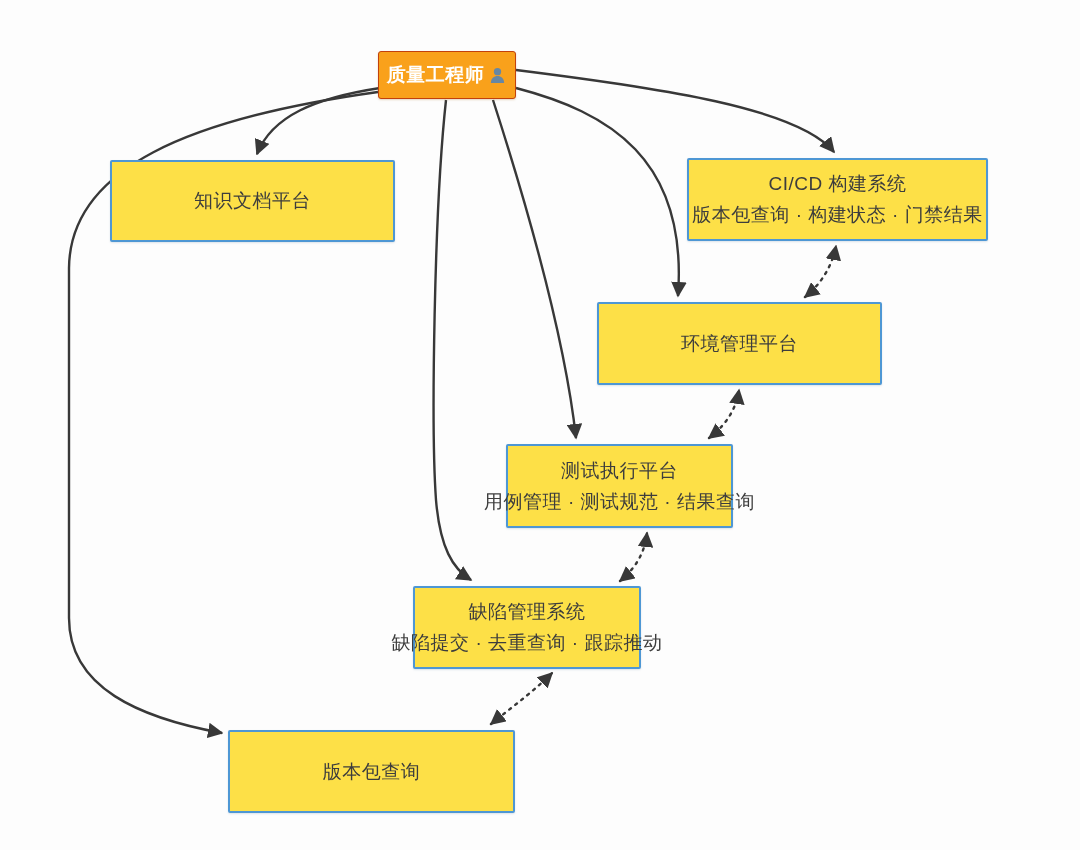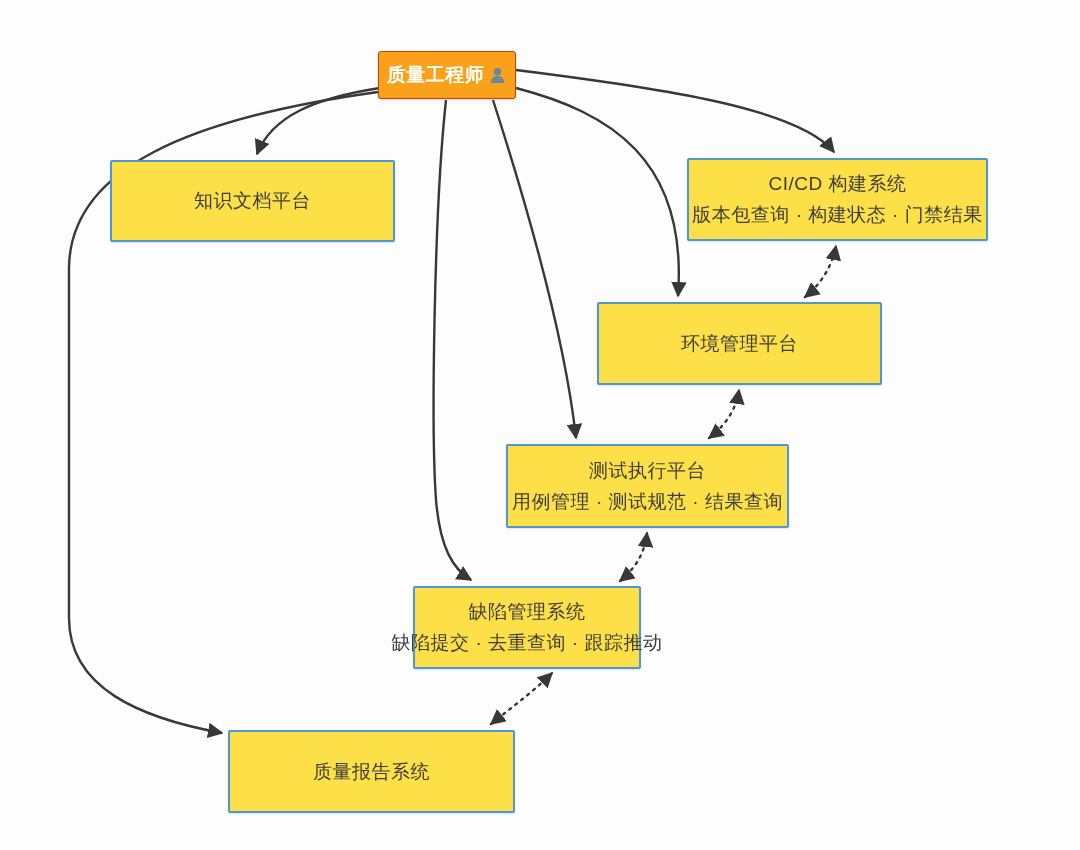--- a/index.html
+++ b/index.html
@@ -64,21 +64,21 @@
     font-weight: bold;
     letter-spacing: 0.5px;
     box-shadow: 0 1px 2px rgba(160,100,10,0.25);
   }
   .actor .person-glyph { display: inline-flex; margin-left: 1px; }
 
   
   #node-knowledge { left: 110px; top: 160px; width: 285px; height: 82px; }
   #node-cicd      { left: 687px; top: 158px; width: 301px; height: 83px; }
   #node-env       { left: 597px; top: 302px; width: 285px; height: 83px; justify-content: center; }
-  #node-test      { left: 506px; top: 444px; width: 283px; height: 84px; }
+  #node-test      { left: 506px; top: 444px; width: 227px; height: 84px; }
   #node-defect    { left: 413px; top: 586px; width: 228px; height: 83px; }
   #node-report    { left: 228px; top: 730px; width: 287px; height: 83px; }
 </style>
 </head>
 <body>
 
 <div class="canvas">
 
   <svg class="edges-layer" width="1080" height="850" viewBox="0 0 1080 850" xmlns="http://www.w3.org/2000/svg">
     <defs>
@@ -131,16 +131,16 @@
     <div class="title">测试执行平台</div>
     <div class="subtitle">用例管理 · 测试规范 · 结果查询</div>
   </div>
 
   <div class="node" id="node-defect">
     <div class="title">缺陷管理系统</div>
     <div class="subtitle">缺陷提交 · 去重查询 · 跟踪推动</div>
   </div>
 
   <div class="node" id="node-report">
-    <div class="title">质量报告系统</div>
+    <div class="title">版本包查询</div>
   </div>
 
 </div>
 
 </body></html>

